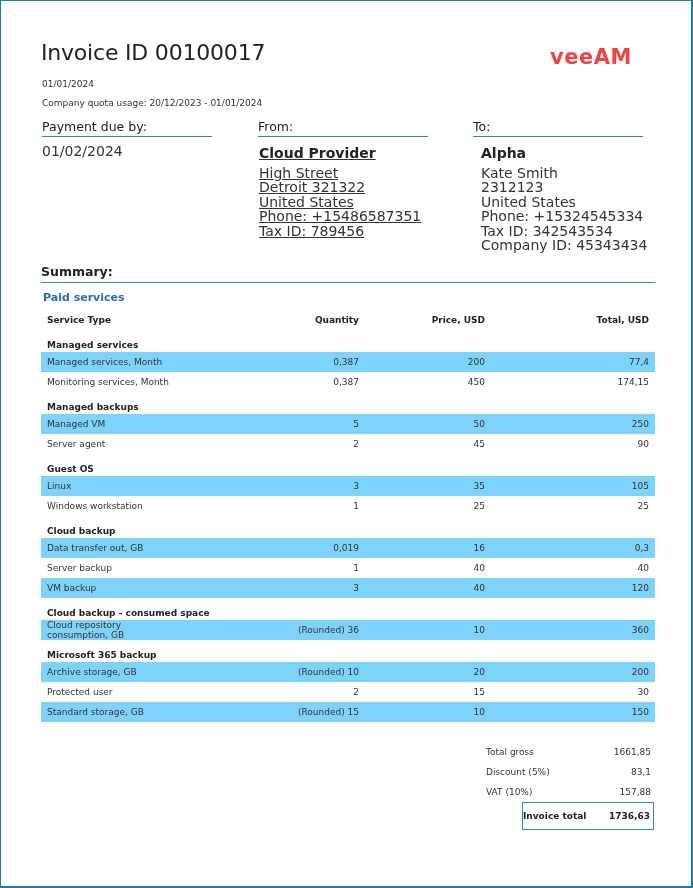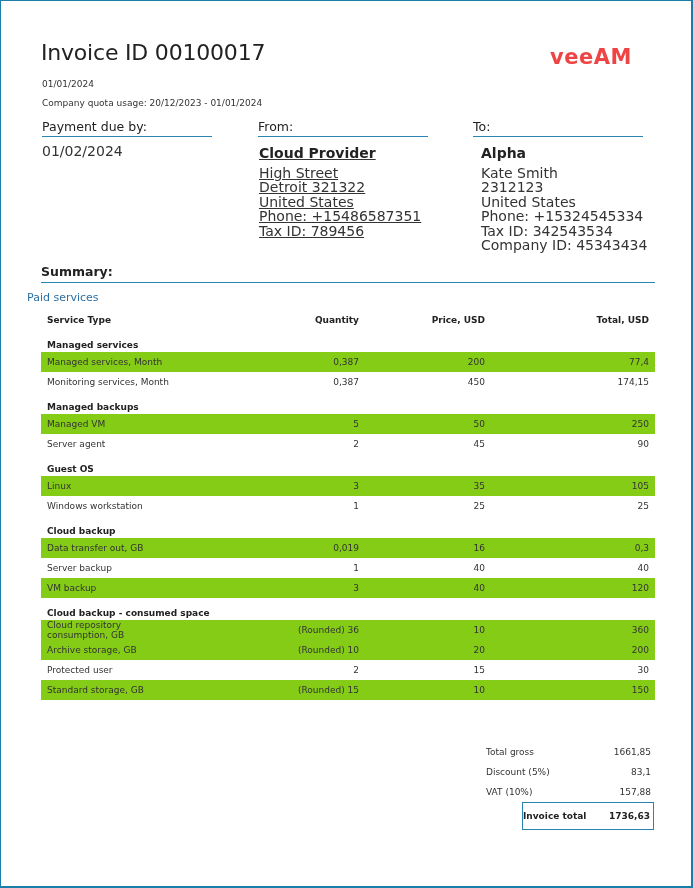--- a/index.html
+++ b/index.html
@@ -49,40 +49,40 @@
     .due-body { left: 41px; }
 
     .summary-head {
       position: absolute; left: 40px; top: 263px; width: 614px;
       font-size: 12.5px; font-weight: bold; color: #222;
       padding-bottom: 3px;
       border-bottom: 1.5px solid #2a86b0;
       font-family: "DejaVu Sans", sans-serif;
     }
     .paid {
-      position: absolute; left: 26px; top: 290px;
-      font-size: 11px; color: #2d6fa3;
+      position: absolute; left: 42px; top: 290px;
+      font-size: 11px; color: #2d6fa3; font-weight: bold;
     }
 
     table.svc {
       position: absolute; left: 40px; top: 309px; width: 614px;
       border-collapse: collapse;
       font-size: 9px; color: #333;
     }
     table.svc th {
       font-weight: bold; color: #222; height: 20px; text-align: right;
       padding: 0 6px;
     }
     table.svc th.first { text-align: left; }
     table.svc td { height: 20px; padding: 0 6px; text-align: right; }
     table.svc td.name { text-align: left; }
     table.svc tr.group td {
       font-weight: bold; color: #222; height: 22px; padding-top: 7px; text-align: left;
     }
-    table.svc tr.stripe td { background: #84cc16; }
+    table.svc tr.stripe td { background: #7dd3fc; }
     col.c1 { width: 150px; }
     col.c2 { width: 174px; }
     col.c3 { width: 126px; }
     col.c4 { width: 164px; }
 
     .totals {
       position: absolute; left: 485px; top: 741px; width: 168px;
       font-size: 9px; color: #333;
     }
     .trow { display: flex; height: 20px; align-items: center; }
@@ -217,20 +217,23 @@
         </tr>
         <tr class="group">
           <td colspan="4">Cloud backup - consumed space</td>
         </tr>
         <tr class="stripe">
           <td class="name">Cloud repository consumption, GB</td>
           <td>(Rounded) 36</td>
           <td>10</td>
           <td>360</td>
         </tr>
+        <tr class="group">
+          <td colspan="4">Microsoft 365 backup</td>
+        </tr>
         <tr class="stripe">
           <td class="name">Archive storage, GB</td>
           <td>(Rounded) 10</td>
           <td>20</td>
           <td>200</td>
         </tr>
         <tr>
           <td class="name">Protected user</td>
           <td>2</td>
           <td>15</td>

